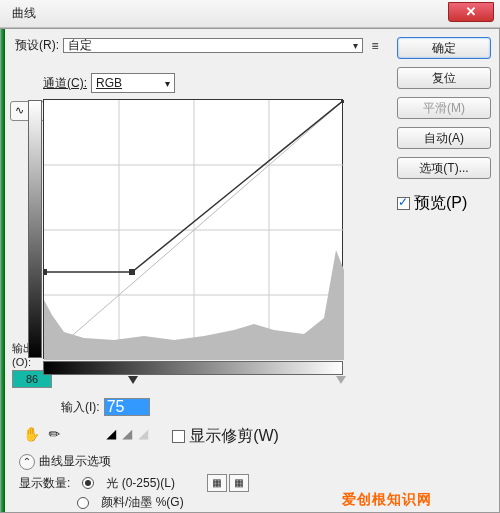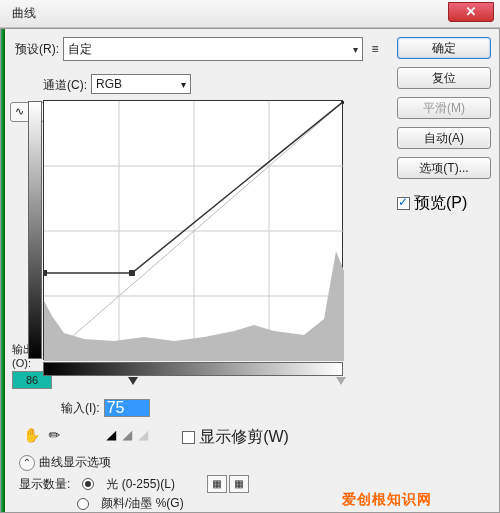--- a/index.html
+++ b/index.html
@@ -20,27 +20,27 @@
 .btn { height: 22px; border: 1px solid #888; border-radius: 3px; background: linear-gradient(#fdfdfd,#e5e5e5); font-size: 12px; color: #222; text-align: center; line-height: 20px; }
 .btn.primary { border: 1px solid #3a7bd5; box-shadow: 0 0 2px #5af inset; }
 .btn.disabled { color: #999; }
 .chk-row { display: flex; align-items: center; gap: 4px; font-size: 16px; margin-top: 6px; }
 .chk { width: 13px; height: 13px; border: 1px solid #666; background: #fff; position: relative; }
 .chk.checked::after { content: "✓"; position: absolute; top: -3px; left: 0; font-size: 12px; color: #06c; }
 
 
 .row { display: flex; align-items: center; gap: 4px; margin-bottom: 8px; }
 .lbl { font-size: 12px; }
-.select { flex: 1; height: 24px; border: 1px solid #7a7a7a; background: #fff; display: flex; align-items: center; padding: 0 4px; position: relative; font-size: 12px; }
+.select { flex: 1; height: 15px; border: 1px solid #7a7a7a; background: #fff; display: flex; align-items: center; padding: 0 4px; position: relative; font-size: 12px; }
 .select::after { content: "▾"; position: absolute; right: 4px; font-size: 10px; color: #333; }
 .mini-icon { width: 16px; height: 16px; display: flex; align-items: center; justify-content: center; }
 
 
-.channel-row { display: flex; align-items: flex-end; gap: 4px; margin: 13px 0 6px 28px; }
-.channel-select { width: 100px; height: 20px; border: 1px solid #7a7a7a; background: #fff; display: flex; align-items: center; padding: 0 4px; font-size: 12px; position: relative; }
+.channel-row { display: flex; align-items: center; gap: 4px; margin: 19px 0 6px 28px; text-decoration: underline; }
+.channel-select { width: 84px; height: 20px; border: 1px solid #7a7a7a; background: #fff; display: flex; align-items: center; padding: 0 4px; font-size: 12px; position: relative; }
 .channel-select::after { content: "▾"; position: absolute; right: 4px; font-size: 10px; }
 
 
 .curve-area { display: flex; }
 .tool-col { width: 24px; display: flex; flex-direction: column; align-items: center; gap: 220px; padding-top: 2px; }
 .tool-pair { display: flex; gap: 1px; border: 1px solid #888; border-radius: 3px; background: #f8f8f8; padding: 2px; }
 .tool-pair span { width: 14px; height: 14px; font-size: 11px; text-align: center; }
 .output-group { width: 24px; text-align: left; }
 .output-lbl { font-size: 11px; writing-mode: horizontal-tb; }
 .output-val { width: 40px; height: 18px; border: 1px solid #888; background: #14b8a6; font-size: 11px; text-align: center; line-height: 16px; margin-top: 2px; }
@@ -157,21 +157,21 @@
 
     <div class="tool-row">
       <span class="hand-icon">✋</span>
       <span class="pencil-icon">✏</span>
       <span style="width:30px"></span>
       <div class="eyedroppers">
         <span style="color:#000">◢</span>
         <span style="color:#888">◢</span>
         <span style="color:#ccc">◢</span>
       </div>
-      <div class="chk-row" style="margin-left:26px">
+      <div class="chk-row" style="margin-left:16px">
         <div class="chk"></div>
         <span>显示修剪(W)</span>
       </div>
     </div>
 
     <div class="disclosure">
       <span class="disc-btn">⌃</span>
       <span>曲线显示选项</span>
     </div>
 

